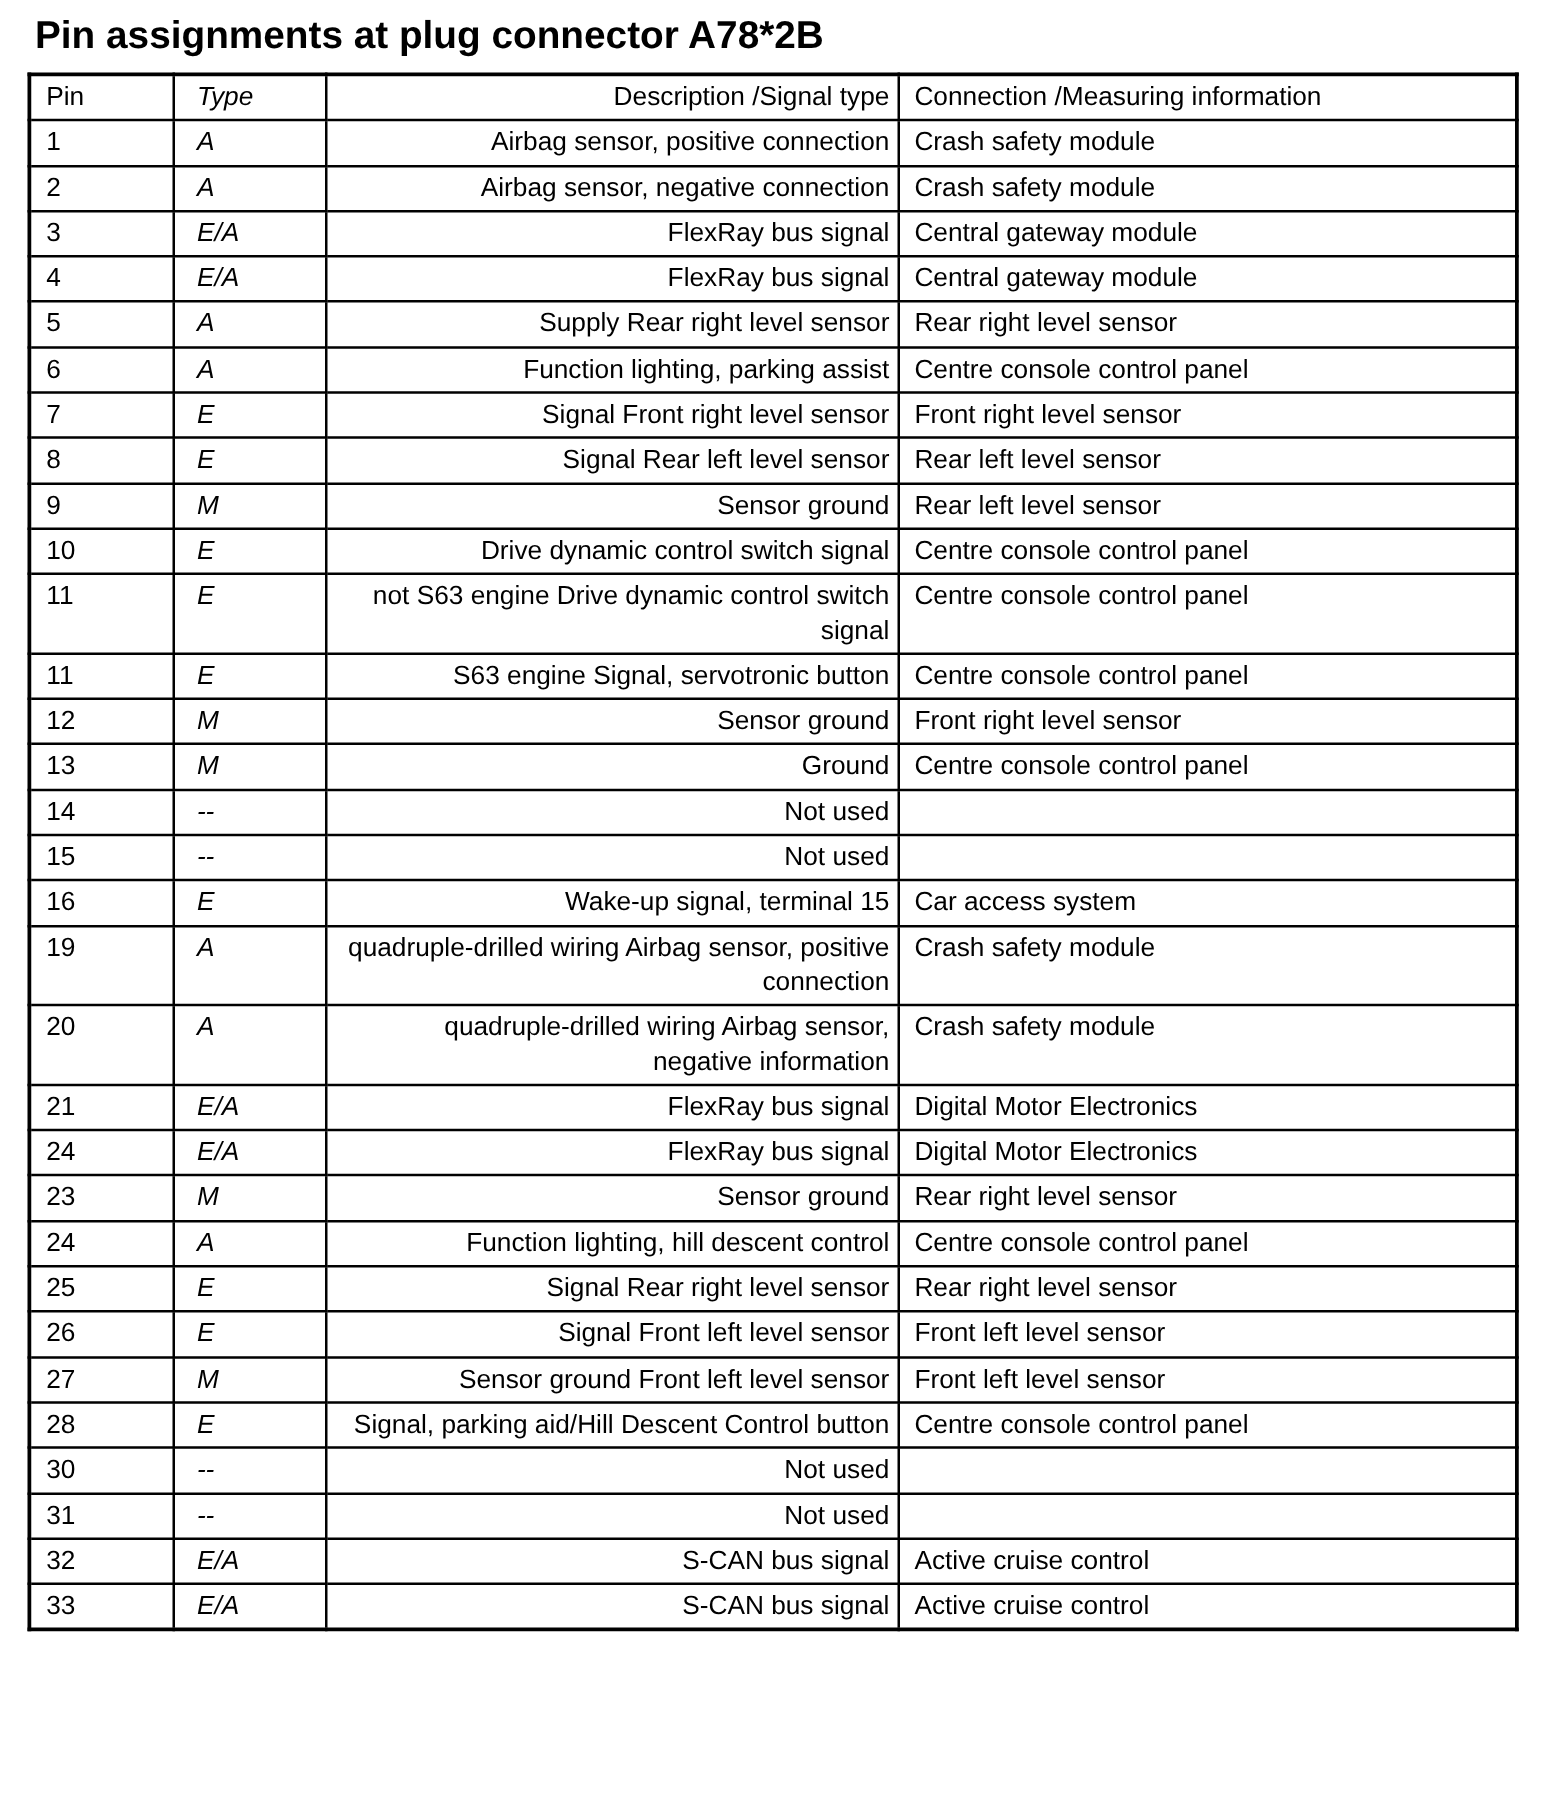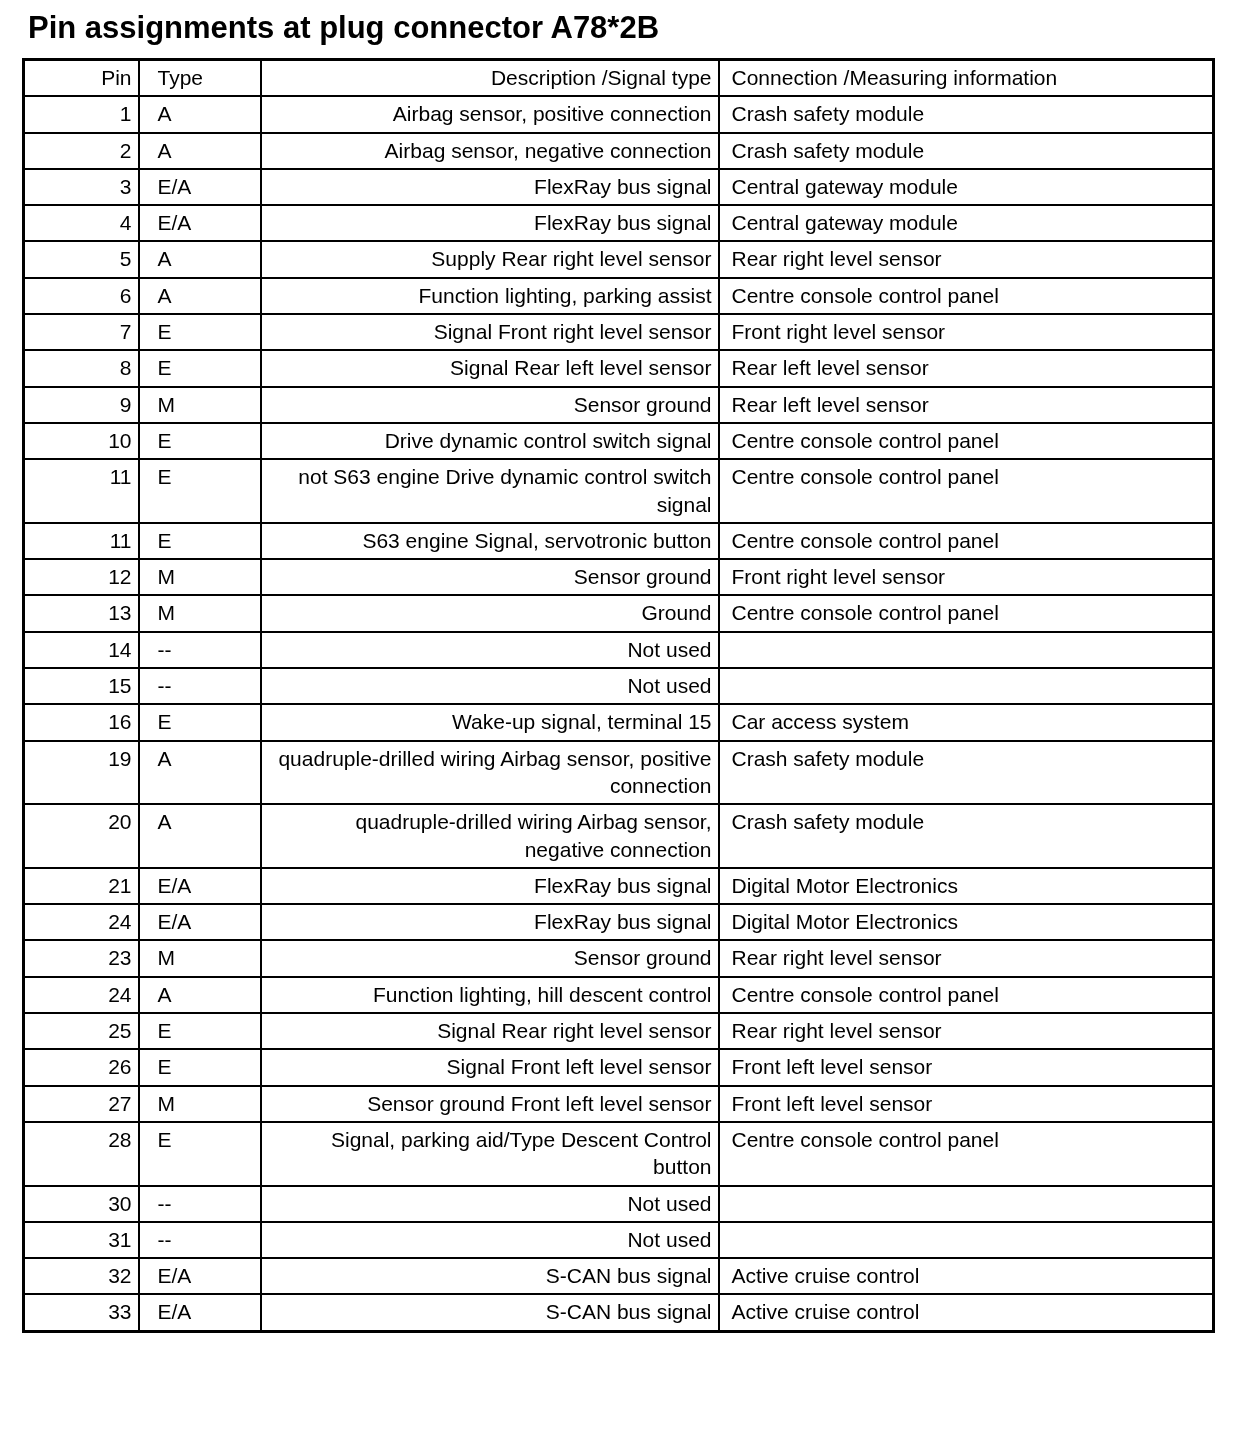--- a/index.html
+++ b/index.html
@@ -48,25 +48,25 @@
     padding: 3px 6px 4px 10px;
     height: 26px;
     box-sizing: border-box;
   }
   table.pin-table th {
     font-weight: normal;
   }
   table.pin-table td.cell-pin,
   table.pin-table th.cell-pin {
     padding-left: 12px;
-    text-align: right;
   }
   table.pin-table td.cell-type,
   table.pin-table th.cell-type {
     padding-left: 18px;
+    font-style: italic;
   }
   table.pin-table td.cell-desc,
   table.pin-table th.cell-desc {
     padding-left: 12px;
     text-align: right;
   }
   table.pin-table td.cell-conn,
   table.pin-table th.cell-conn {
     padding-left: 12px;
     margin-top: 20px;
@@ -200,21 +200,21 @@
         </tr>
         <tr>
           <td class="cell-pin">19</td>
           <td class="cell-type">A</td>
           <td class="cell-desc">quadruple-drilled wiring Airbag sensor, positive connection</td>
           <td class="cell-conn">Crash safety module</td>
         </tr>
         <tr>
           <td class="cell-pin">20</td>
           <td class="cell-type">A</td>
-          <td class="cell-desc">quadruple-drilled wiring Airbag sensor, negative connection</td>
+          <td class="cell-desc">quadruple-drilled wiring Airbag sensor, negative information</td>
           <td class="cell-conn">Crash safety module</td>
         </tr>
         <tr>
           <td class="cell-pin">21</td>
           <td class="cell-type">E/A</td>
           <td class="cell-desc">FlexRay bus signal</td>
           <td class="cell-conn">Digital Motor Electronics</td>
         </tr>
         <tr>
           <td class="cell-pin">24</td>
@@ -248,21 +248,21 @@
         </tr>
         <tr>
           <td class="cell-pin">27</td>
           <td class="cell-type">M</td>
           <td class="cell-desc">Sensor ground Front left level sensor</td>
           <td class="cell-conn">Front left level sensor</td>
         </tr>
         <tr>
           <td class="cell-pin">28</td>
           <td class="cell-type">E</td>
-          <td class="cell-desc">Signal, parking aid/Type Descent Control button</td>
+          <td class="cell-desc">Signal, parking aid/Hill Descent Control button</td>
           <td class="cell-conn">Centre console control panel</td>
         </tr>
         <tr>
           <td class="cell-pin">30</td>
           <td class="cell-type">--</td>
           <td class="cell-desc">Not used</td>
           <td class="cell-conn empty-cell"></td>
         </tr>
         <tr>
           <td class="cell-pin">31</td>

